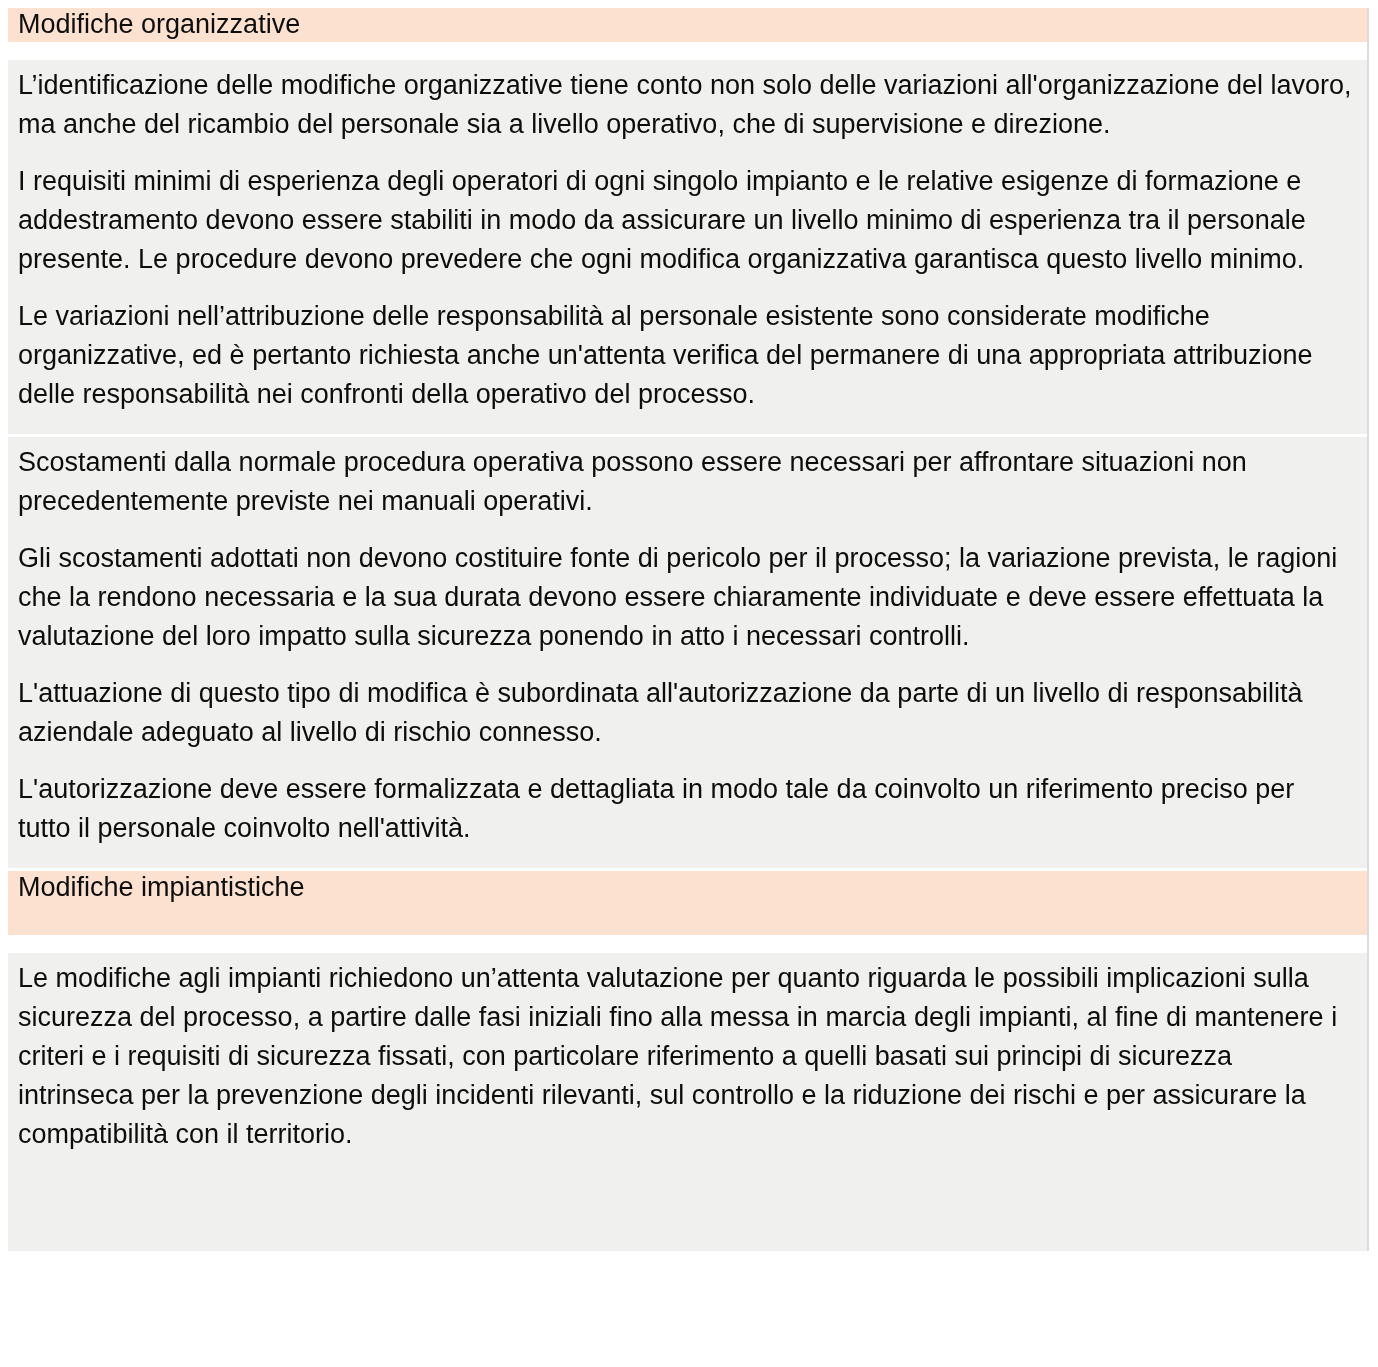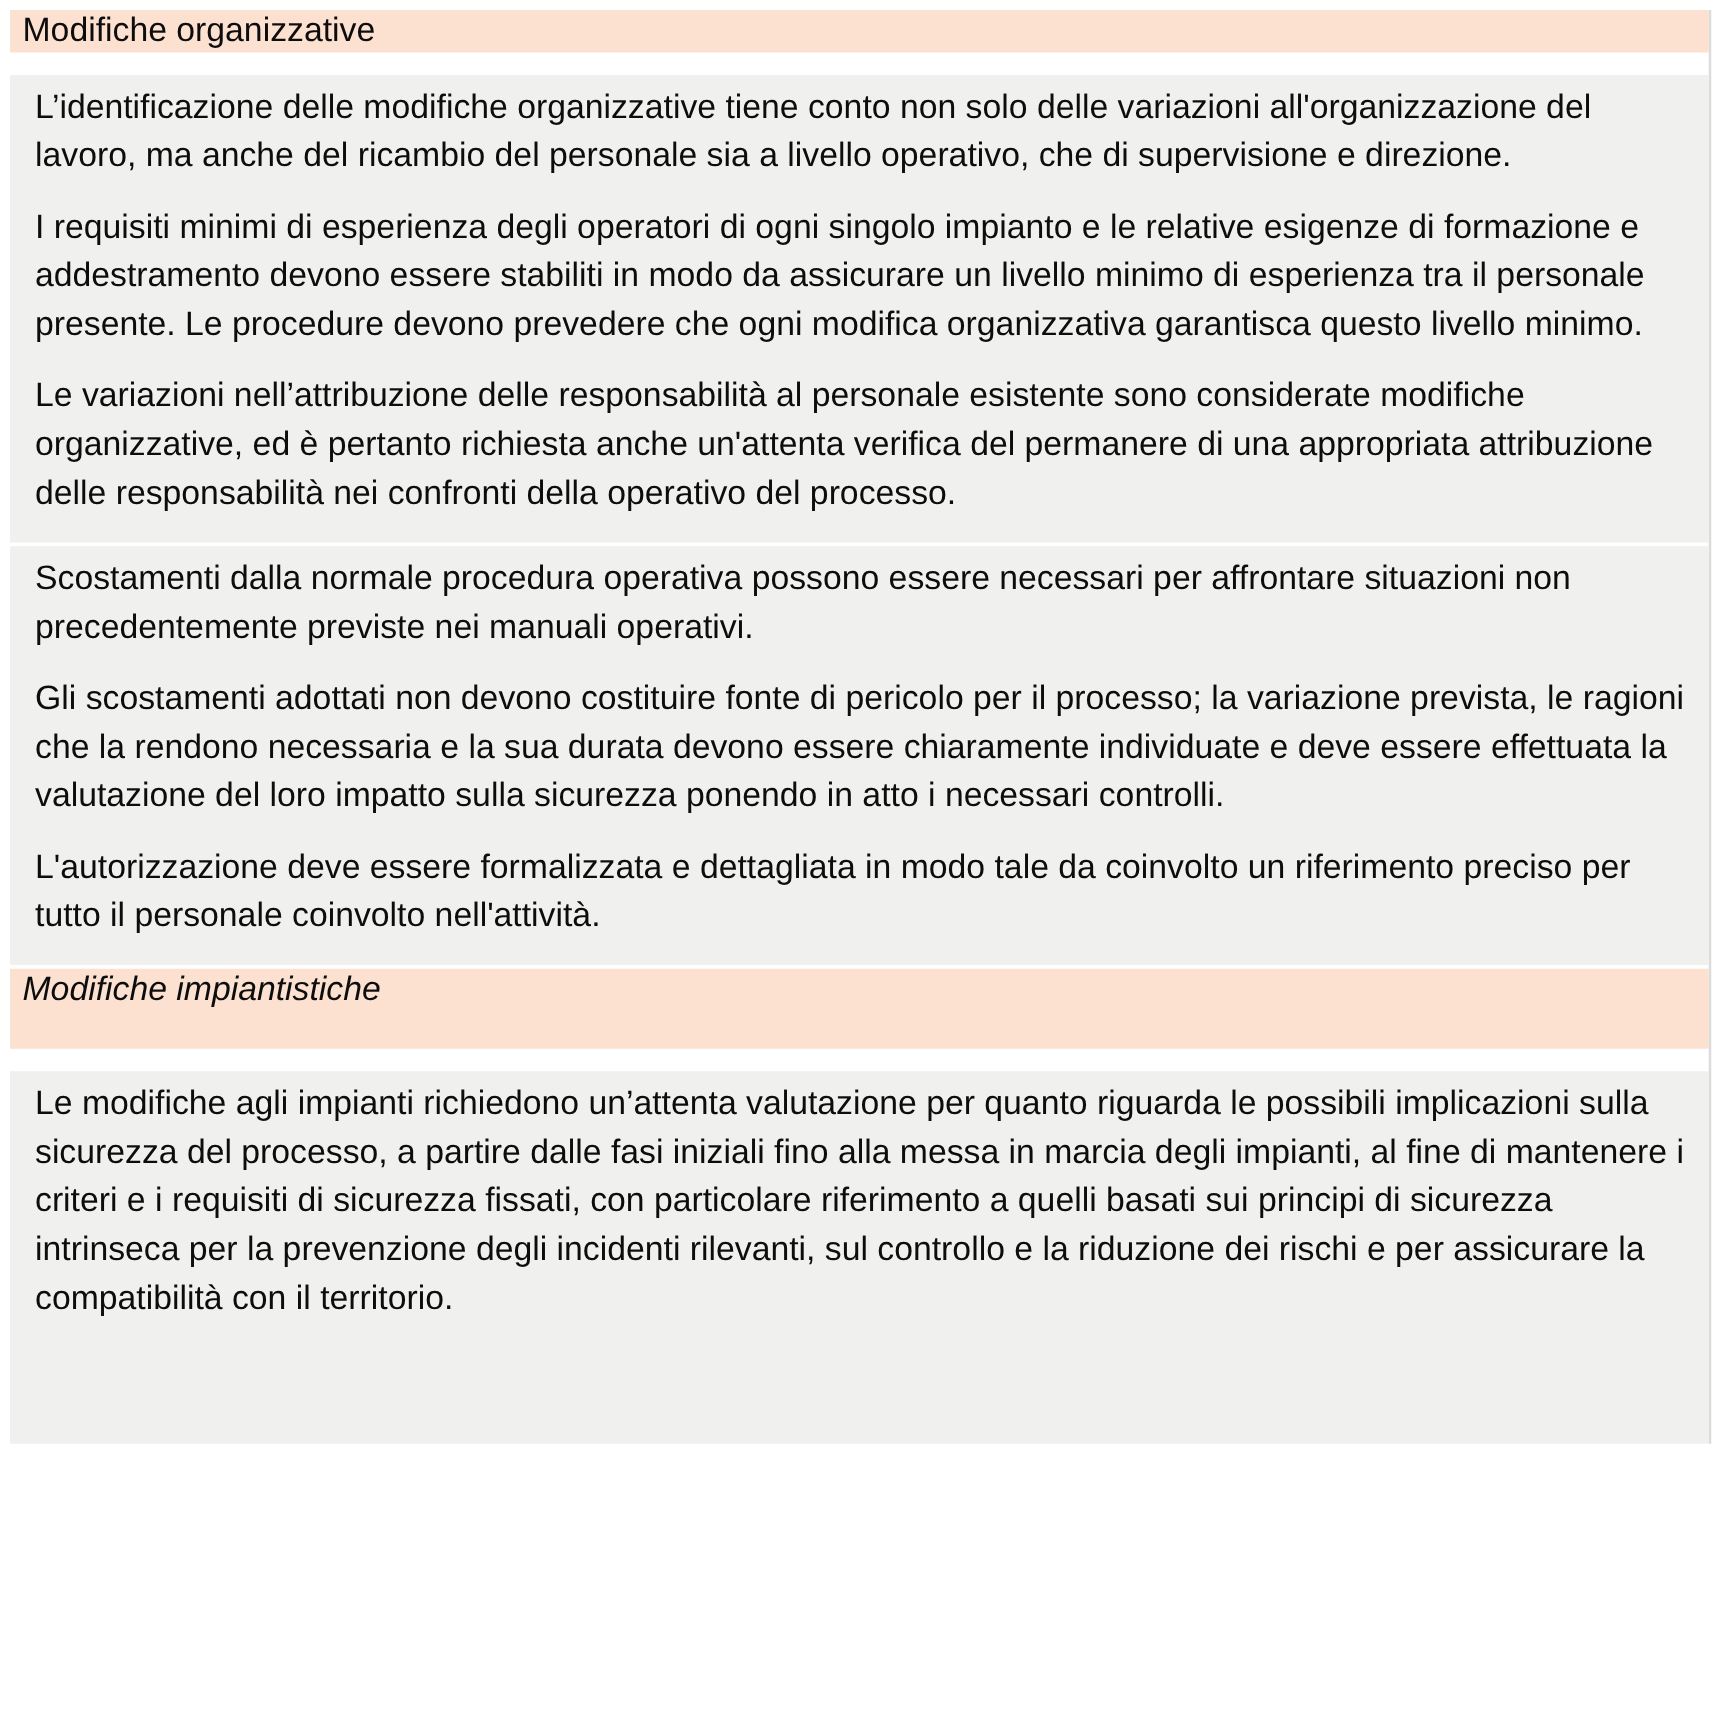--- a/index.html
+++ b/index.html
@@ -22,25 +22,24 @@
   }
   .section-header {
     background: var(--header-bg, #fce1d1);
     font-size: 27px;
     line-height: 29px;
     padding: 2px 10px 3px 10px;
     margin-bottom: 18px;
   }
   .section-header.tall {
     padding-bottom: 33px;
-    font-style: italic;
   }
   .section-body {
     background: var(--body-bg, #f0f0ee);
-    padding: 6px 14px 2px 20px;
+    padding: 6px 14px 2px 10px;
     margin-bottom: 3px;
     font-size: 27px;
     line-height: 39px;
   }
   .para {
     margin: 0 0 18px 0;
   }
   .section:last-child .section-body {
     margin-bottom: 0;
     min-height: 290px;
@@ -58,20 +57,21 @@
         <p class="para">L’identificazione delle modifiche organizzative tiene conto non solo delle variazioni all'organizzazione del lavoro, ma anche del ricambio del personale sia a livello operativo, che di supervisione e direzione.</p>
         <p class="para">I requisiti minimi di esperienza degli operatori di ogni singolo impianto e le relative esigenze di formazione e addestramento devono essere stabiliti in modo da assicurare un livello minimo di esperienza tra il personale presente. Le procedure devono prevedere che ogni modifica organizzativa garantisca questo livello minimo.</p>
         <p class="para">Le variazioni nell’attribuzione delle responsabilità al personale esistente sono considerate modifiche organizzative, ed è pertanto richiesta anche un'attenta verifica del permanere di una appropriata attribuzione delle responsabilità nei confronti della operativo del processo.</p>
       </div>
   </div>
 
   <div class="section">
     <div class="section-body">
         <p class="para">Scostamenti dalla normale procedura operativa possono essere necessari per affrontare situazioni non precedentemente previste nei manuali operativi.</p>
         <p class="para">Gli scostamenti adottati non devono costituire fonte di pericolo per il processo; la variazione prevista, le ragioni che la rendono necessaria e la sua durata devono essere chiaramente individuate e deve essere effettuata la valutazione del loro impatto sulla sicurezza ponendo in atto i necessari controlli.</p>
+        <p class="para">L'attuazione di questo tipo di modifica è subordinata all'autorizzazione da parte di un livello di responsabilità aziendale adeguato al livello di rischio connesso.</p>
         <p class="para">L'autorizzazione deve essere formalizzata e dettagliata in modo tale da coinvolto un riferimento preciso per tutto il personale coinvolto nell'attività.</p>
       </div>
   </div>
 
   <div class="section">
     <div class="section-header tall">
       <span class="section-title">Modifiche impiantistiche</span>
     </div>
     <div class="section-body">
         <p class="para">Le modifiche agli impianti richiedono un’attenta valutazione per quanto riguarda le possibili implicazioni sulla sicurezza del processo, a partire dalle fasi iniziali fino alla messa in marcia degli impianti, al fine di mantenere i criteri e i requisiti di sicurezza fissati, con particolare riferimento a quelli basati sui principi di sicurezza intrinseca per la prevenzione degli incidenti rilevanti, sul controllo e la riduzione dei rischi e per assicurare la compatibilità con il territorio.</p>

